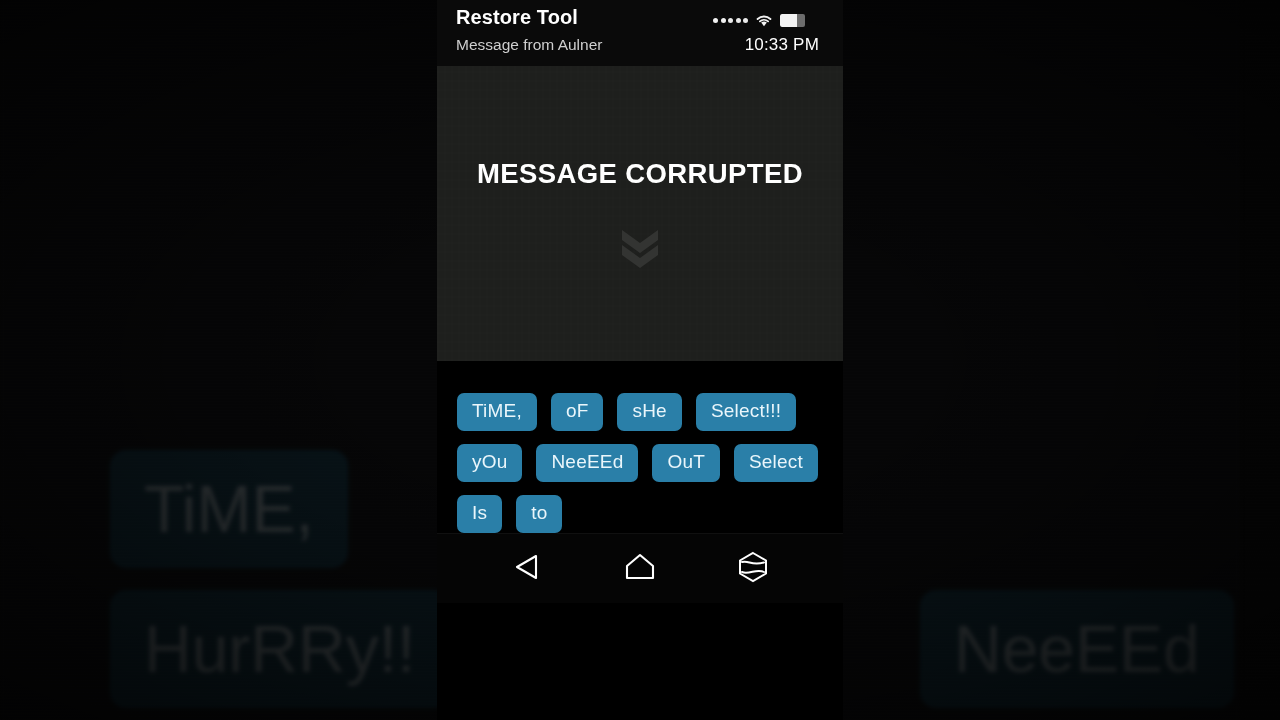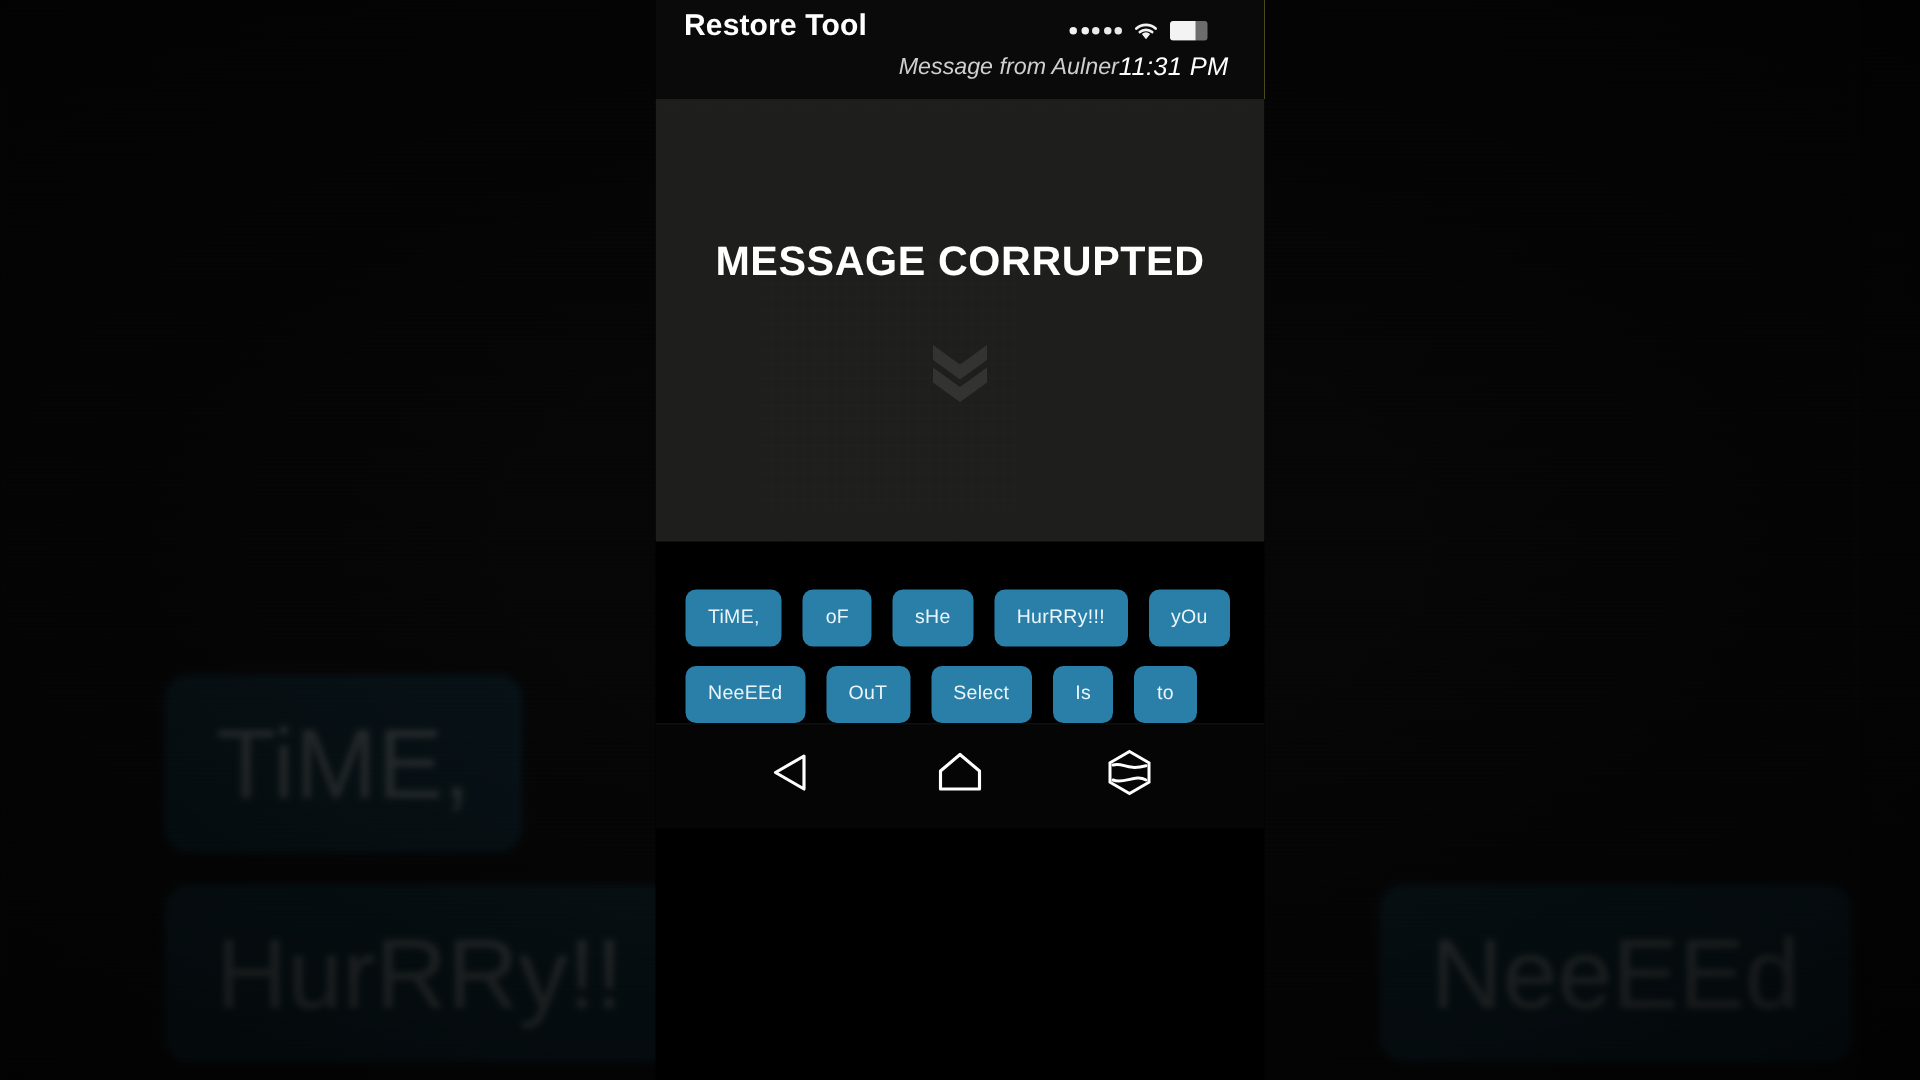--- a/index.html
+++ b/index.html
@@ -87,21 +87,21 @@
 
   
   #statusbar {
     position:relative;
     height:66px;
     background:#0a0a0a;
     padding:6px 24px 0 19px;
     z-index:10;
   }
   .sb-row1 { display:flex; justify-content:space-between; height:28px; }
-  .sb-row2 { display:flex; align-items:center; justify-content:flex-end; height:24px; margin-top:-1px;font-style:italic;}
+  .sb-row2 { display:flex; align-items:center; justify-content:space-between; height:24px; margin-top:-1px;}
   #app-title {
     color:#ffffff;
     font-size:20px;
     font-weight:bold;
     letter-spacing:0.1px;
   }
   #app-subtitle {
     color:#cfcfcf;
     font-size:15.5px;
     font-weight:normal;
@@ -180,21 +180,21 @@
     padding:32px 20px 0 20px;
     display:flex; flex-wrap:wrap;
     align-content:flex-start;
     gap:13px 14px;
   }
   .word-chip {
     background:#2a7fa8;
     color:#eaf6fb;
     border-radius:7px;
     padding:7px 15px 9px 15px;
-    font-size:13px;
+    font-size:19px;
     line-height:22px;
     letter-spacing:0.2px;
     cursor:pointer;
     user-select:none;
     white-space:nowrap;
     box-shadow:0 1px 0 rgba(0,0,0,.45);
   }
 
   
   #navbar {
@@ -252,39 +252,39 @@
               <path d="M9 13.2 L6.2 9.6 a4.6 4.6 0 0 1 5.6 0 Z" fill="#f2f2f2"></path>
               <path d="M2.6 6.0 a9.6 9.6 0 0 1 12.8 0" stroke="#f2f2f2" stroke-width="1.9" fill="none" stroke-linecap="round"></path>
               <path d="M4.9 8.4 a6.2 6.2 0 0 1 8.2 0" stroke="#f2f2f2" stroke-width="1.8" fill="none" stroke-linecap="round"></path>
             </svg>
           </span>
           <span id="battery-icon"></span>
         </div>
       </div>
       <div class="sb-row2">
         <div id="app-subtitle">Message from Aulner</div>
-        <div id="clock">11:31 PM</div>
+        <div id="clock">10:33 PM</div>
       </div>
     </div>
 
     <div id="message-card">
       <div id="corrupt-title">MESSAGE CORRUPTED</div>
       <div id="chevron-hint">
         <svg width="46" height="42" viewBox="0 0 46 42" aria-hidden="true">
           <path d="M5 4 L23 17 L41 4 L41 14 L23 27 L5 14 Z" fill="#333432"></path>
           <path d="M5 19 L23 32 L41 19 L41 29 L23 42 L5 29 Z" fill="#333432"></path>
         </svg>
       </div>
     </div>
 
     <div id="word-tray">
       <div class="word-chip">TiME,</div>
       <div class="word-chip">oF</div>
       <div class="word-chip">sHe</div>
-      <div class="word-chip">HurRRy!!!</div>
+      <div class="word-chip">Select!!!</div>
       <div class="word-chip">yOu</div>
       <div class="word-chip">NeeEEd</div>
       <div class="word-chip">OuT</div>
       <div class="word-chip">Select</div>
       <div class="word-chip">Is</div>
       <div class="word-chip">to</div>
     </div>
 
     <div id="navbar">
       <div class="nav-btn">

